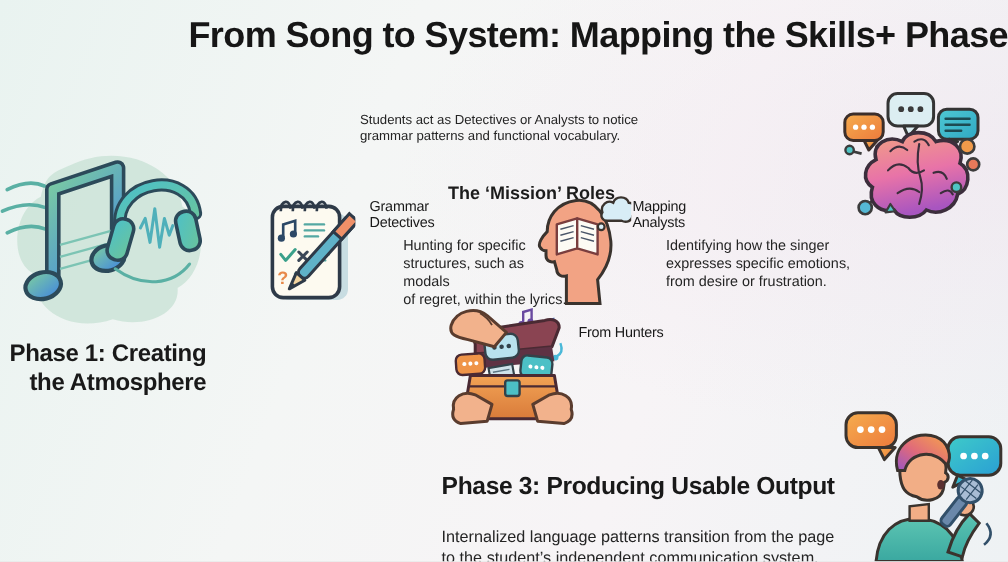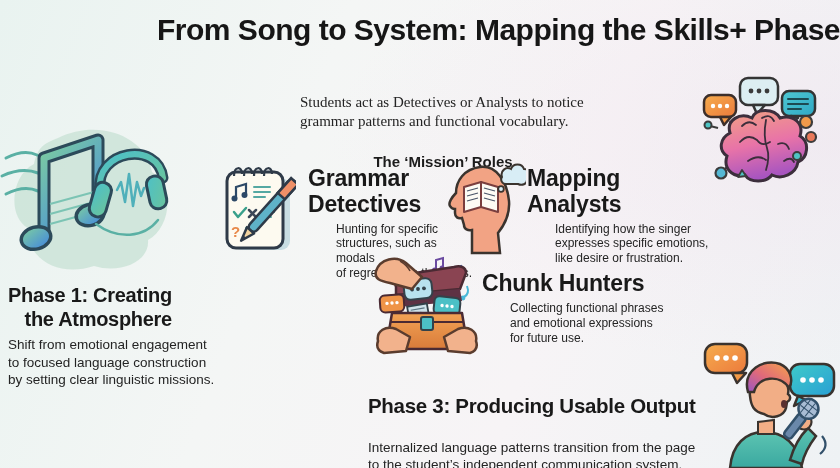--- a/index.html
+++ b/index.html
@@ -10,23 +10,23 @@
       radial-gradient(110% 90% at 100% 30%, rgba(240,228,238,.55) 0%, rgba(240,228,238,0) 55%),
       linear-gradient(110deg,#e9f3f0 0%,#f4f6f5 35%,#f7f4f6 65%,#eef2f4 100%);
   }
   .abs{position:absolute;}
   .pre{white-space:pre-line;}
   .title{
     left:0;top:13px;width:840px;text-align:right;
     font-size:30px;font-weight:800;letter-spacing:-.5px;color:#161616;
   }
   .p2-head{left:299px;top:63px;font-size:21px;font-weight:800;letter-spacing:-.3px;color:#191919;}
-  .p2-desc{left:300px;top:93px;width:300px;font-size:15px;line-height:1.28;color:#242424;font-family:Liberation Serif, serif;}
+  .p2-desc{left:300px;top:93px;width:300px;font-size:11px;line-height:1.28;color:#242424;}
   .mission{left:318px;top:153px;width:250px;text-align:center;font-size:15px;font-weight:800;color:#1c1c1c;}
-  .role-name{font-size:23px;font-weight:700;line-height:1.12;letter-spacing:-.2px;color:#191919;}
+  .role-name{font-size:12px;font-weight:400;line-height:1.12;letter-spacing:-.2px;color:#191919;}
   .role-desc{margin-top:4px;font-size:12px;line-height:1.24;color:#242424;margin-left:28px;}
   .gd-text{left:308px;top:166px;width:170px;}
   .ma-text{left:527px;top:166px;width:185px;}
   .ch-text{left:482px;top:271px;width:200px;}
   .p1-head{left:8px;top:283px;font-size:20px;font-weight:800;line-height:1.2;letter-spacing:-.3px;color:#191919;text-align:right;}
   .p1-desc{left:8px;top:336px;font-size:13.5px;line-height:1.3;color:#242424;}
   .p3{left:368px;top:394px;width:392px;}
   .p3-head{font-size:20.5px;font-weight:800;letter-spacing:-.3px;color:#191919;}
   .p3-desc{margin-top:21px;font-size:13.5px;line-height:1.28;color:#242424;}
   svg{display:block;}
@@ -214,21 +214,21 @@
     <g>
       <path d="M64 16 C62 10 68 5 73 8 C75 2 84 2 86 8 C92 8 94 16 89 19 C89 23 84 25 80 23 L68 23 C64 23 62 19 64 16 Z" fill="#d8edf6" stroke="#3a332e" stroke-width="2"></path>
       <circle cx="63" cy="28" r="2.8" fill="#d8edf6" stroke="#3a332e" stroke-width="1.8"></circle>
     </g>
   </svg>
   <div class="abs ma-text">
     <div class="role-name pre">Mapping
 Analysts</div>
     <div class="role-desc pre">Identifying how the singer
 expresses specific emotions,
-like desire or frustration.</div>
+from desire or frustration.</div>
   </div>
 
   <svg class="abs" style="left:374px;top:255px" width="106" height="100" viewBox="0 0 106 100">
     <defs>
       <linearGradient id="gchest" x1="0" y1="0" x2="0" y2="1">
         <stop offset="0" stop-color="#f2a355"></stop>
           <stop offset="1" stop-color="#d97b3a"></stop>
       </linearGradient>
     </defs>
     <g stroke="#6a4aa0" stroke-width="2" fill="none">
@@ -286,31 +286,25 @@
       <rect x="47" y="62" width="12" height="13" rx="2" fill="#4cc0c6" stroke="#33424a" stroke-width="2"></rect>
     </g>
     <g>
       <path d="M2 16 C6 4 22 0 32 8 L48 22 L38 34 L16 28 C6 26 0 24 2 16 Z" fill="#f2b28c" stroke="#5a3c2e" stroke-width="2.5" stroke-linejoin="round"></path>
       <path d="M26 6 q7 4 10 10" stroke="#5a3c2e" stroke-width="1.5" fill="none"></path>
       <path d="M4 86 C2 76 12 70 22 74 L36 82 L32 96 L10 98 C4 96 2 92 4 86 Z" fill="#f2b28c" stroke="#5a3c2e" stroke-width="2.5" stroke-linejoin="round"></path>
       <path d="M102 86 C104 76 94 70 84 74 L70 82 L74 96 L96 98 C102 96 104 92 102 86 Z" fill="#f2b28c" stroke="#5a3c2e" stroke-width="2.5" stroke-linejoin="round"></path>
     </g>
   </svg>
   <div class="abs ch-text">
-    <div class="role-name pre">Chunk Hunters</div>
-    <div class="role-desc pre">Collecting functional phrases
-and emotional expressions
-for future use.</div>
+    <div class="role-name pre">From Hunters</div>
   </div>
 
   <div class="abs p1-head pre">Phase 1: Creating
 the Atmosphere</div>
-  <div class="abs p1-desc pre">Shift from emotional engagement
-to focused language construction
-by setting clear linguistic missions.</div>
 
   <div class="abs p3">
     <div class="p3-head">Phase 3: Producing Usable Output</div>
     <div class="p3-desc pre">Internalized language patterns transition from the page
 to the student’s independent communication system.</div>
   </div>
 
   <svg class="abs" style="left:694px;top:338px" width="146" height="130" viewBox="0 0 146 130">
     <defs>
       <linearGradient id="gob2" x1="0" y1="0" x2="1" y2="1">

